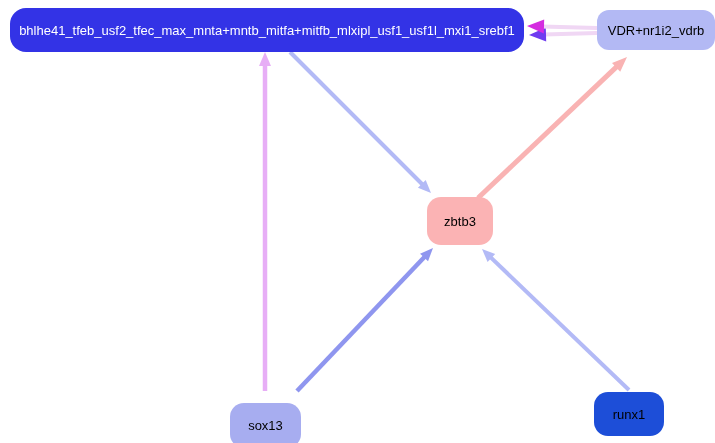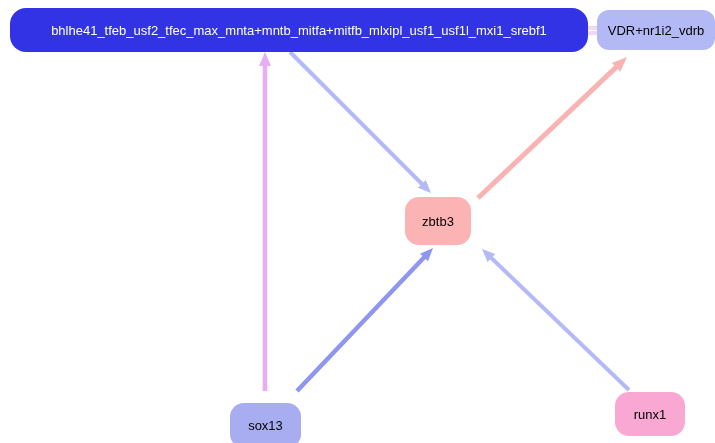--- a/index.html
+++ b/index.html
@@ -50,29 +50,29 @@
       <line x1="629" y1="390" x2="489.9384973197899" y2="256.61447702102305" stroke="#b3baf6" stroke-width="4"></line>
       <polygon points="482,249 495.1890989793542,254.0296787285868 487.57462195833114,261.96817604837673" fill="#b3baf6"></polygon>
       <line x1="478" y1="198" x2="617.5576208594222" y2="65.93540576390247" stroke="#f9b3b3" stroke-width="5"></line>
       <polygon points="627,57 620.2289805749806,71.66810471553876 611.9809137159937,62.95206243192849" fill="#f9b3b3"></polygon>
       <line x1="597" y1="33" x2="543.9935163169653" y2="34.55901422597161" stroke="#f0d7f4" stroke-width="4"></line>
       <polygon points="529,35 545.7868584646807,27.503241841517355 546.1984451871073,41.4971904040183" fill="#6f3cf0"></polygon>
       <line x1="597" y1="28" x2="541.9938812969103" y2="26.428396608483155" stroke="#f0d7f4" stroke-width="4"></line>
       <polygon points="527,26 544.1929838871239,19.488371551056048 543.7931470525397,33.48266076150577" fill="#d42ce0"></polygon>
     </svg>
   <div id="nodes-layer">
-      <div class="node" style="left: 10px; top: 8px; width: 578px; height: 44px; border-radius: 16px; background: rgb(51, 51, 230); color: rgb(255, 255, 255); font-size: 13px;">
+      <div class="node" style="left: 10px; top: 8px; width: 514px; height: 44px; border-radius: 16px; background: rgb(51, 51, 230); color: rgb(255, 255, 255); font-size: 13px;">
         <span>bhlhe41_tfeb_usf2_tfec_max_mnta+mntb_mitfa+mitfb_mlxipl_usf1_usf1l_mxi1_srebf1</span>
       </div>
       <div class="node" style="left: 597px; top: 10px; width: 118px; height: 40px; border-radius: 12px; background: rgb(179, 185, 244); color: rgb(0, 0, 0); font-size: 13px;">
         <span>VDR+nr1i2_vdrb</span>
       </div>
-      <div class="node" style="left: 405px; top: 197px; width: 66px; height: 48px; border-radius: 14px; background: rgb(251, 179, 180); color: rgb(0, 0, 0); font-size: 13px;">
+      <div class="node" style="left: 427px; top: 197px; width: 66px; height: 48px; border-radius: 14px; background: rgb(251, 179, 180); color: rgb(0, 0, 0); font-size: 13px;">
         <span>zbtb3</span>
       </div>
       <div class="node" style="left: 230px; top: 391px; width: 71px; height: 45px; border-radius: 14px; background: rgb(167, 173, 240); color: rgb(0, 0, 0); font-size: 13px; margin-top: 12px;">
         <span>sox13</span>
       </div>
-      <div class="node" style="left: 615px; top: 392px; width: 70px; height: 44px; border-radius: 14px; background: #f9a8d4; color: rgb(0, 0, 0); font-size: 13px;">
+      <div class="node" style="left: 594px; top: 392px; width: 70px; height: 44px; border-radius: 14px; background: #1d4ed8; color: rgb(0, 0, 0); font-size: 13px;">
         <span>runx1</span>
       </div>
     </div>
 </div>
 
 </body></html>

